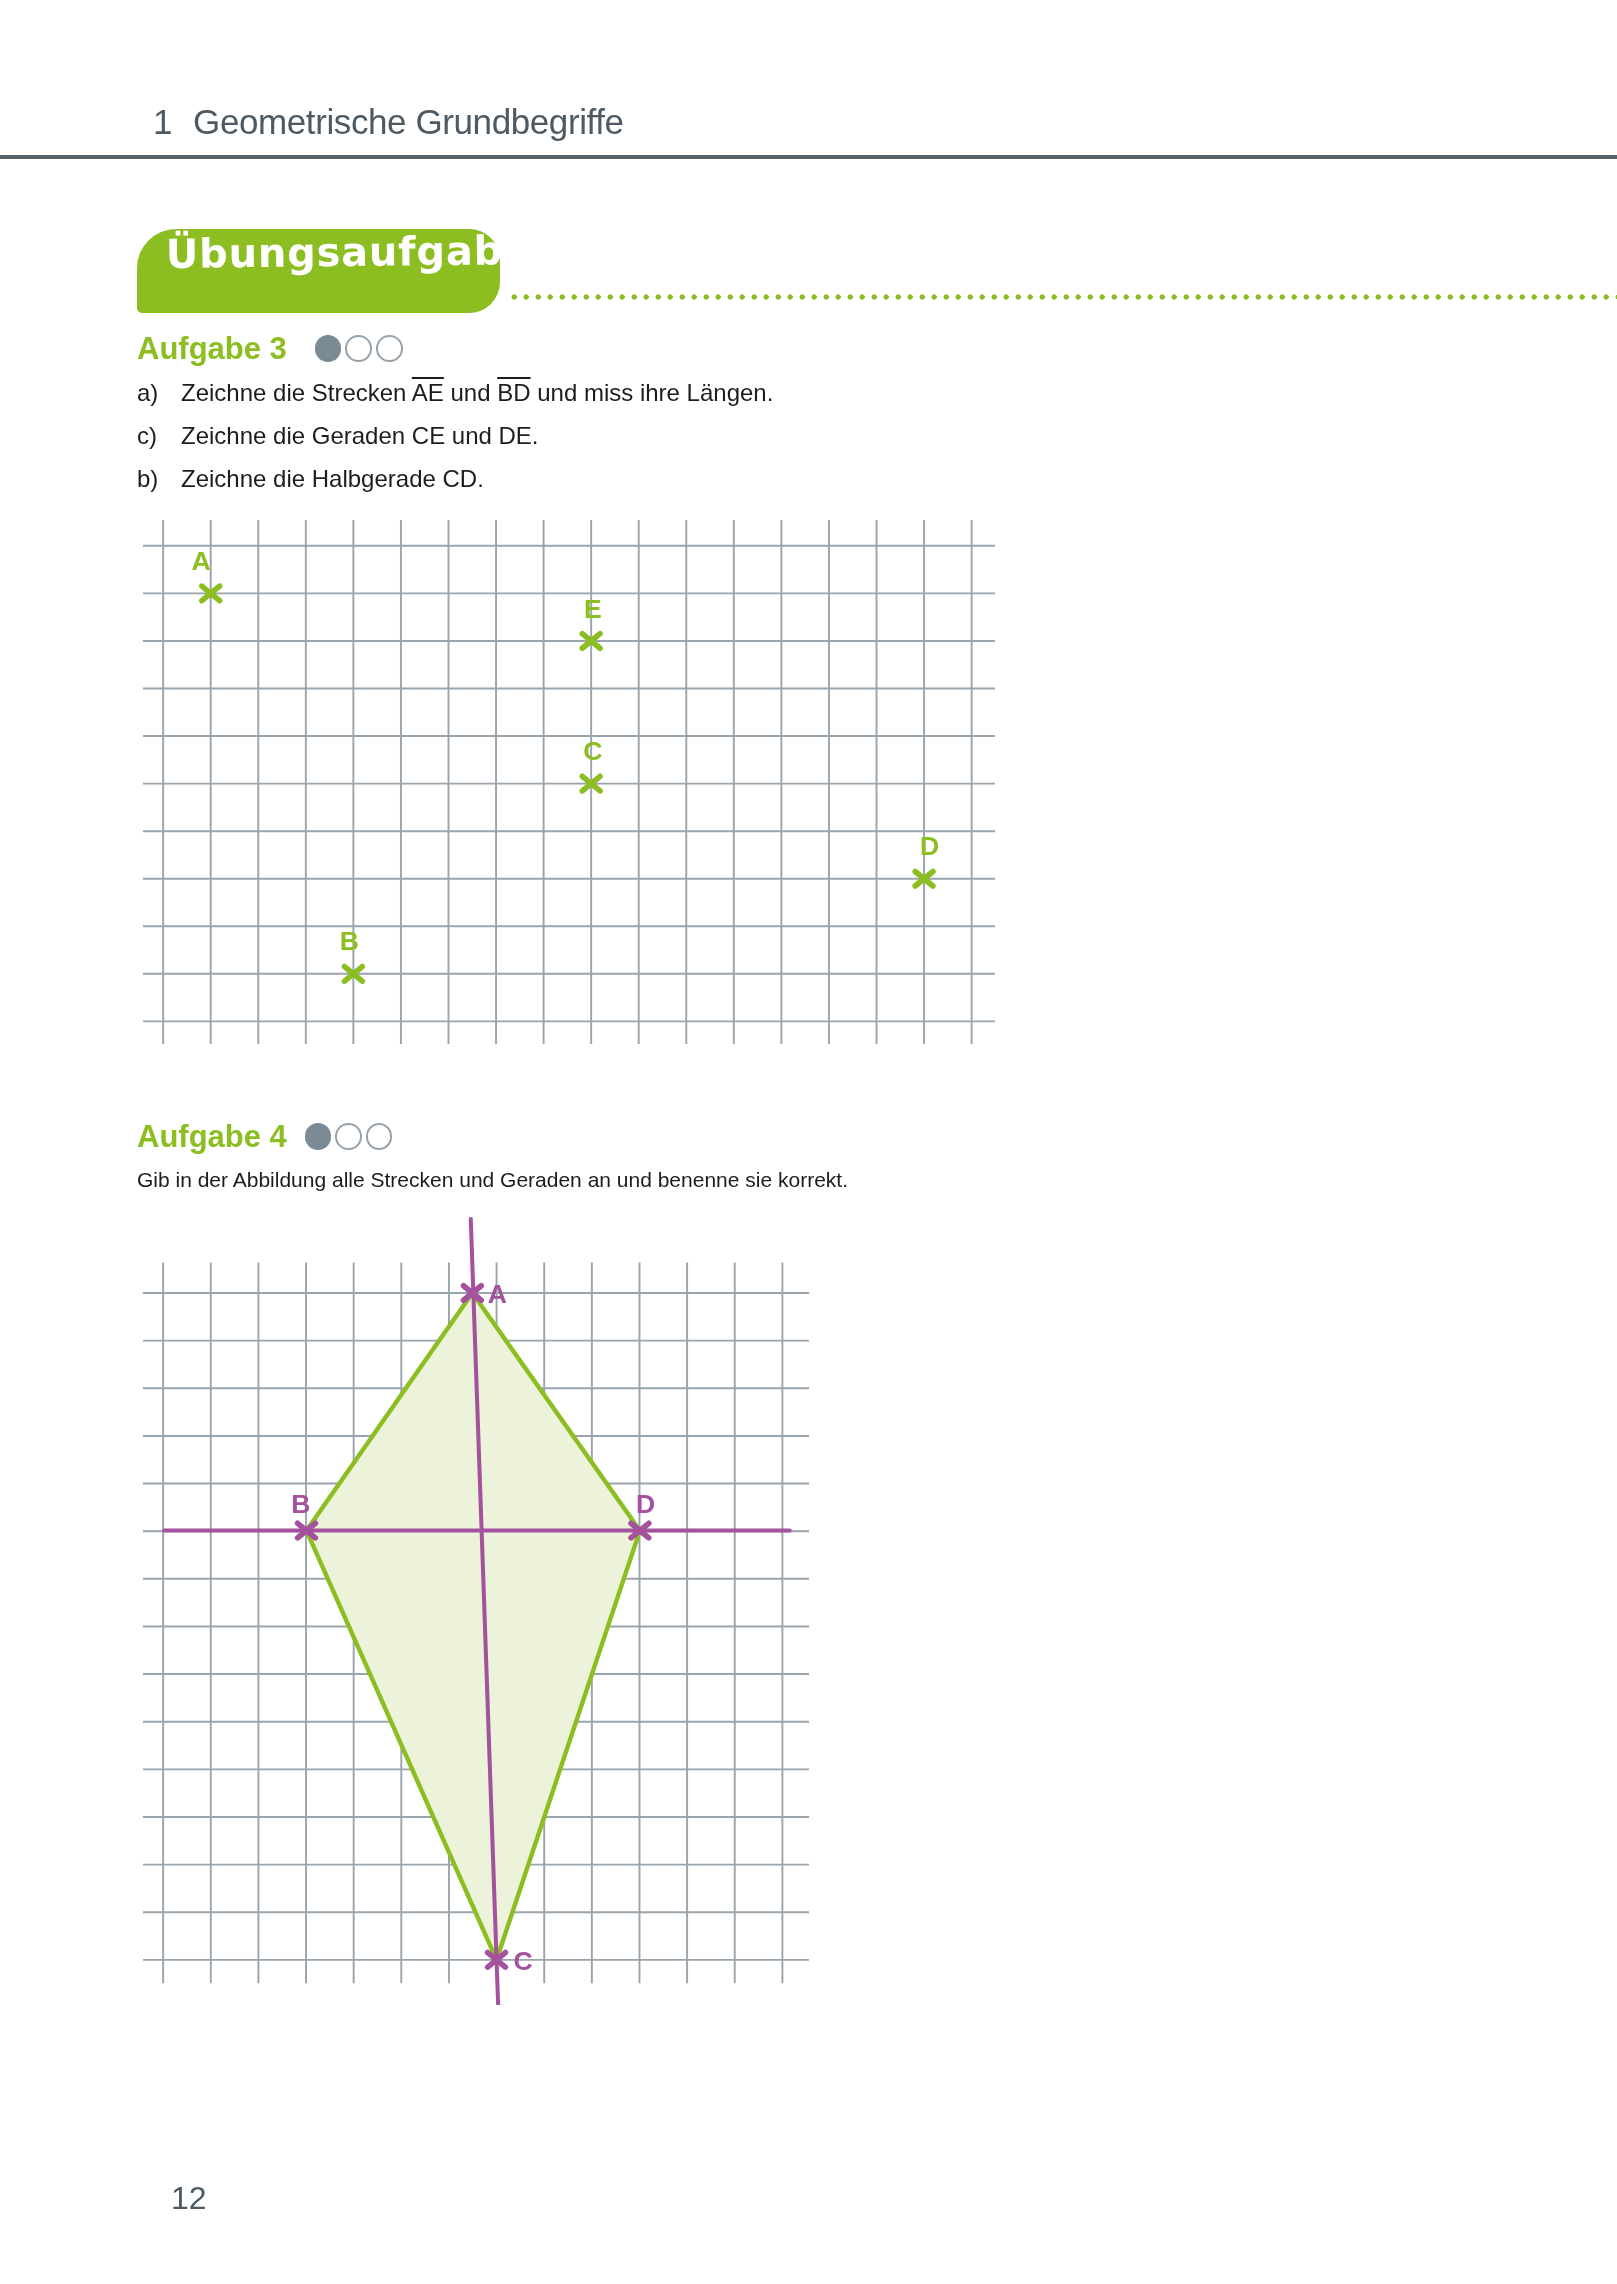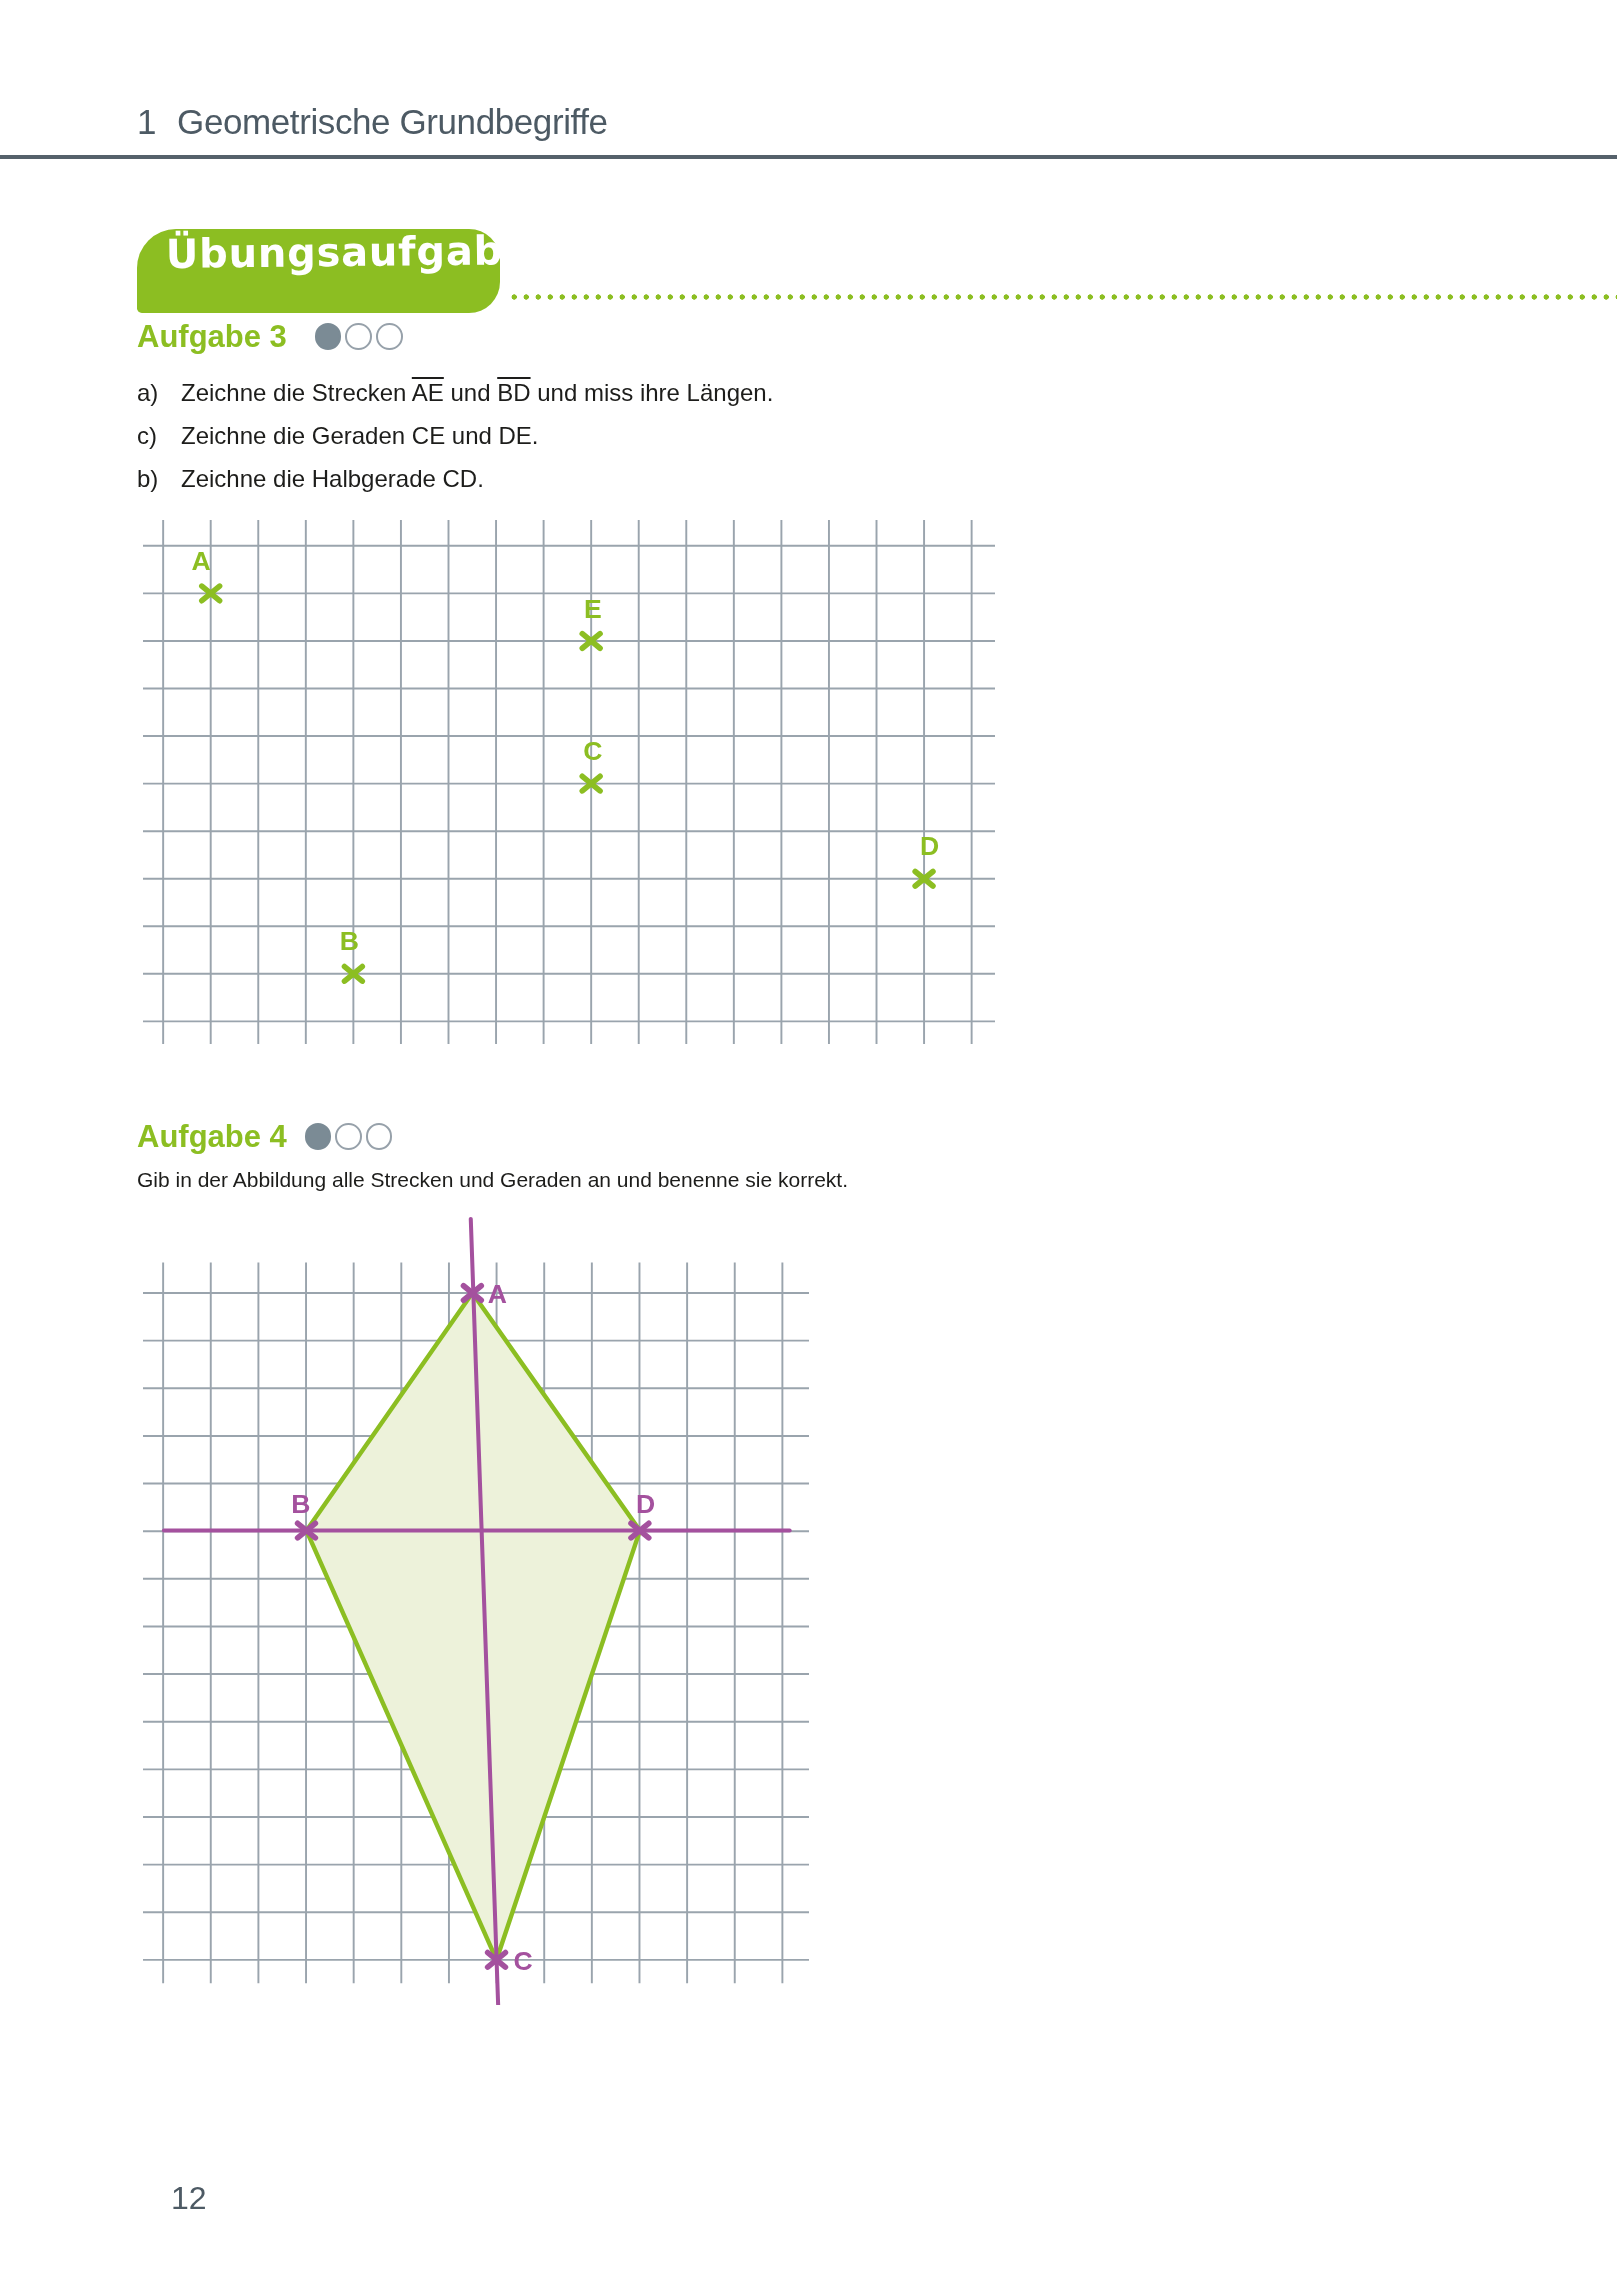--- a/index.html
+++ b/index.html
@@ -1,20 +1,20 @@
 <!DOCTYPE html>
 <html style="--green: #8cbe22; --purple: #a4519e; --grid: #9aa4ad; --slate: #4d5a64; --text: #1d1d1b; --dot-filled: #7b8b95; --dot-outline: #97a1aa;font-size:13px"><head>
 <meta charset="utf-8">
 <style>
   html,body{margin:0;padding:0;background:#ffffff;}
   .page{position:relative;width:1618px;height:2284px;background:#fff;overflow:hidden;
         font-family:"Liberation Sans",sans-serif;color:var(--text,#1d1d1b);}
 
   
-  .chapter-head{position:absolute;left:137px;top:102px;font-size:35px;font-weight:500;
+  .chapter-head{position:absolute;left:153px;top:102px;font-size:35px;font-weight:500;
                 color:var(--slate,#4d5a64);letter-spacing:-0.4px;}
   .chapter-head .num{margin-right:21px;}
   .header-rule{position:absolute;left:0;top:155px;width:1618px;height:4px;background:#55616b;}
 
   
   .badge{position:absolute;left:137px;top:229px;width:363px;height:84px;
          background:var(--green,#8cbe22);border-radius:39px 31px 31px 4.8px;
          display:flex;}
   .badge span{color:#fff;font-size:40px;font-weight:bold;padding-left:29px;
               font-family:"DejaVu Sans",sans-serif;transform:rotate(-0.6deg);letter-spacing:0.8px;}
@@ -22,21 +22,21 @@
                background-image:radial-gradient(circle at 3.2px 4px, var(--green,#8cbe22) 2.4px, rgba(0,0,0,0) 2.9px);
                background-size:12px 8px;background-repeat:repeat-x;}
 
   
   .ex-head{position:absolute;left:137px;display:flex;align-items:center;gap:17.7px;height:37px;}
   .ex-title{font-size:31px;font-weight:bold;color:var(--green,#8cbe22);}
   .difficulty{display:flex;gap:4px;}
   .difficulty i{display:block;width:26.6px;height:26.6px;border-radius:50%;
                 border:2px solid var(--dot-outline,#97a1aa);background:#fff;box-sizing:border-box;}
   .difficulty i.filled{background:var(--dot-filled,#7b8b95);border-color:var(--dot-filled,#7b8b95);}
-  #ex3-head{top:318px;gap:28px;} #ex4-head{top:1118px;}
+  #ex3-head{top:330px;gap:28px;} #ex4-head{top:1118px;}
 
   
   .tasks{position:absolute;left:137px;top:371px;font-size:24px;line-height:43px;}
   .task-line{white-space:nowrap;}
   .task-line .marker{display:inline-block;width:44px;}
   .ov{text-decoration:overline;text-decoration-thickness:2px;text-underline-offset:1.6px;}
   .single-task{position:absolute;left:137px;top:1160px;font-size:21px;line-height:40px;}
 
   
   #fig3{position:absolute;left:143px;top:520px;}

